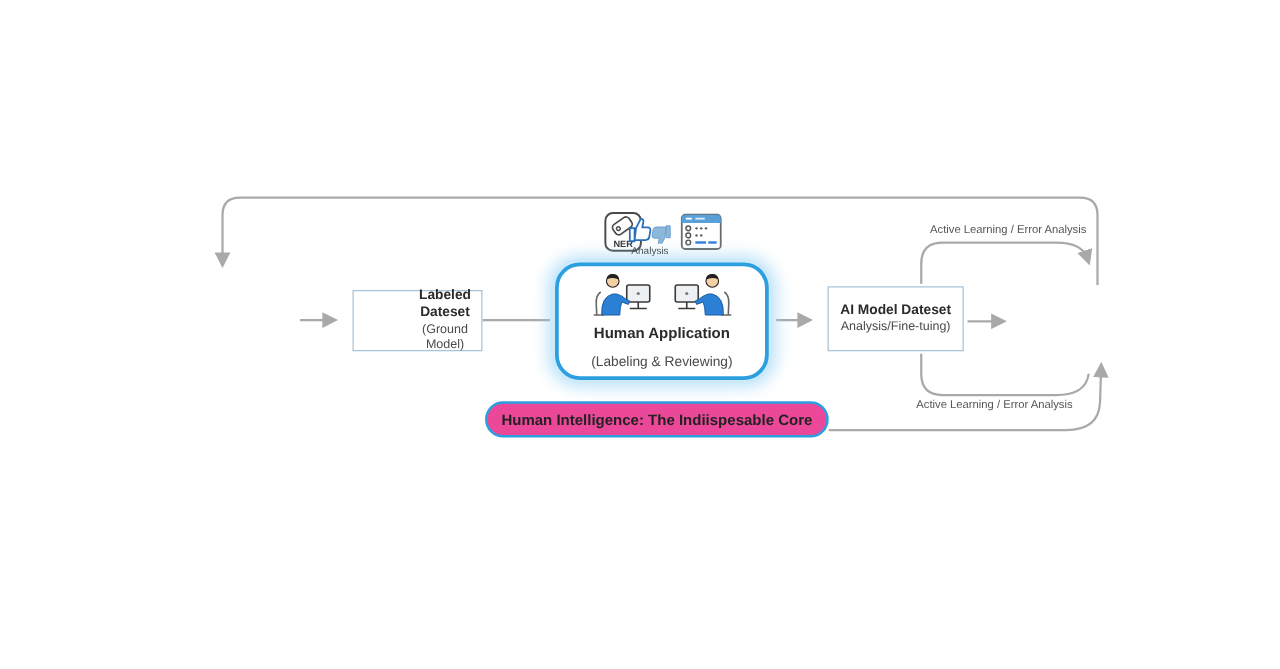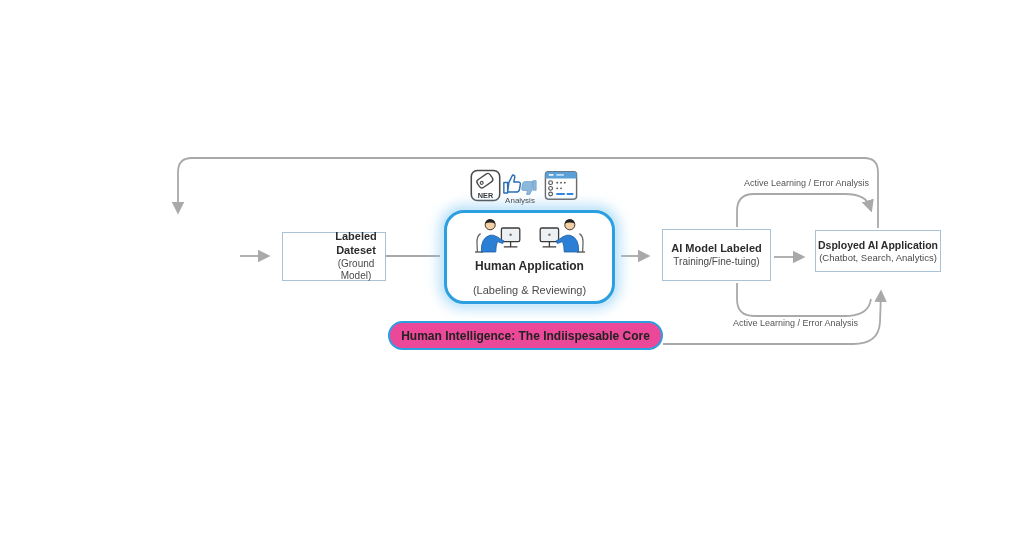--- a/index.html
+++ b/index.html
@@ -40,21 +40,21 @@
   #node-human{
     left:444px;top:210px;width:171px;height:94px;border:3px solid var(--accent-blue);
     border-radius:20px;
     box-shadow:0 0 0 3px #cdeafb,0 0 12px 6px rgba(140,205,245,.55);
   }
   #node-human .node-title{font-size:12px;}
   #node-human .node-sub{font-size:11px;margin-top:10px;}
   #node-human .annotators-row{display:flex;gap:10px;align-items:center;margin-bottom:3px;}
   .mirrored{transform:scaleX(-1);}
   .tool{position:absolute;display:flex;flex-direction:column;align-items:center;}
-  #tool-ner{left:470px;top:169px;text-align:center;}
+  #tool-ner{left:483px;top:169px;text-align:center;}
   #tool-sentiment{left:501px;top:172px;}
   #tool-sheet{left:544px;top:170px;}
   .tool-label{font-size:8px;color:#333;margin-top:1px;}
   .feedback-label{
     position:absolute;font-size:9px;color:var(--label-gray);text-align:left;white-space:nowrap;
   }
   #feedback-top{left:744px;top:178px;width:134px;}
   #feedback-bottom{left:733px;top:318px;width:148px;}
   #core-banner{
     position:absolute;left:388px;top:321px;width:275px;height:29px;
@@ -150,27 +150,23 @@
         <path d="M 10 45 Q 9 27 21 24 L 25 24 Q 31 26 34 29 L 38 31 L 36.6 34.4 L 30 32 Q 28 38 28 45 Z" fill="#2b7fd4" stroke="#1d5ea3" stroke-width="1"></path>
         <circle cx="21" cy="11" r="6.3" fill="#f5cfa4" stroke="#222" stroke-width="1.1"></circle>
         <path d="M 14.8 9.5 Q 15.5 3.5 21.5 4 Q 27 4.3 27.3 9.8 Q 21.5 6.5 14.8 9.5 Z" fill="#222"></path>
       </svg>
     </div>
     <div class="node-title">Human Application</div>
     <div class="node-sub">(Labeling &amp; Reviewing)</div>
   </div>
 
   <div class="node" id="node-ai">
-    <div class="node-title">AI Model Labeled</div>
-    <div class="node-sub">Training/Fine-tuing)</div>
+    <div class="node-title">AI Model Dateset</div>
+    <div class="node-sub">Analysis/Fine-tuing)</div>
   </div>
 
-  <div class="node" id="node-deployed">
-    <div class="node-title">Dsployed AI Application</div>
-    <div class="node-sub">(Chatbot, Search, Analytics)</div>
-  </div>
 
   <div class="feedback-label" id="feedback-top">Active Learning / Error Analysis</div>
   <div class="feedback-label" id="feedback-bottom">Active Learning / Error Analysis</div>
 
   <div id="core-banner">Human Intelligence: The Indiispesable Core</div>
 
 </div>
 
 </body></html>

